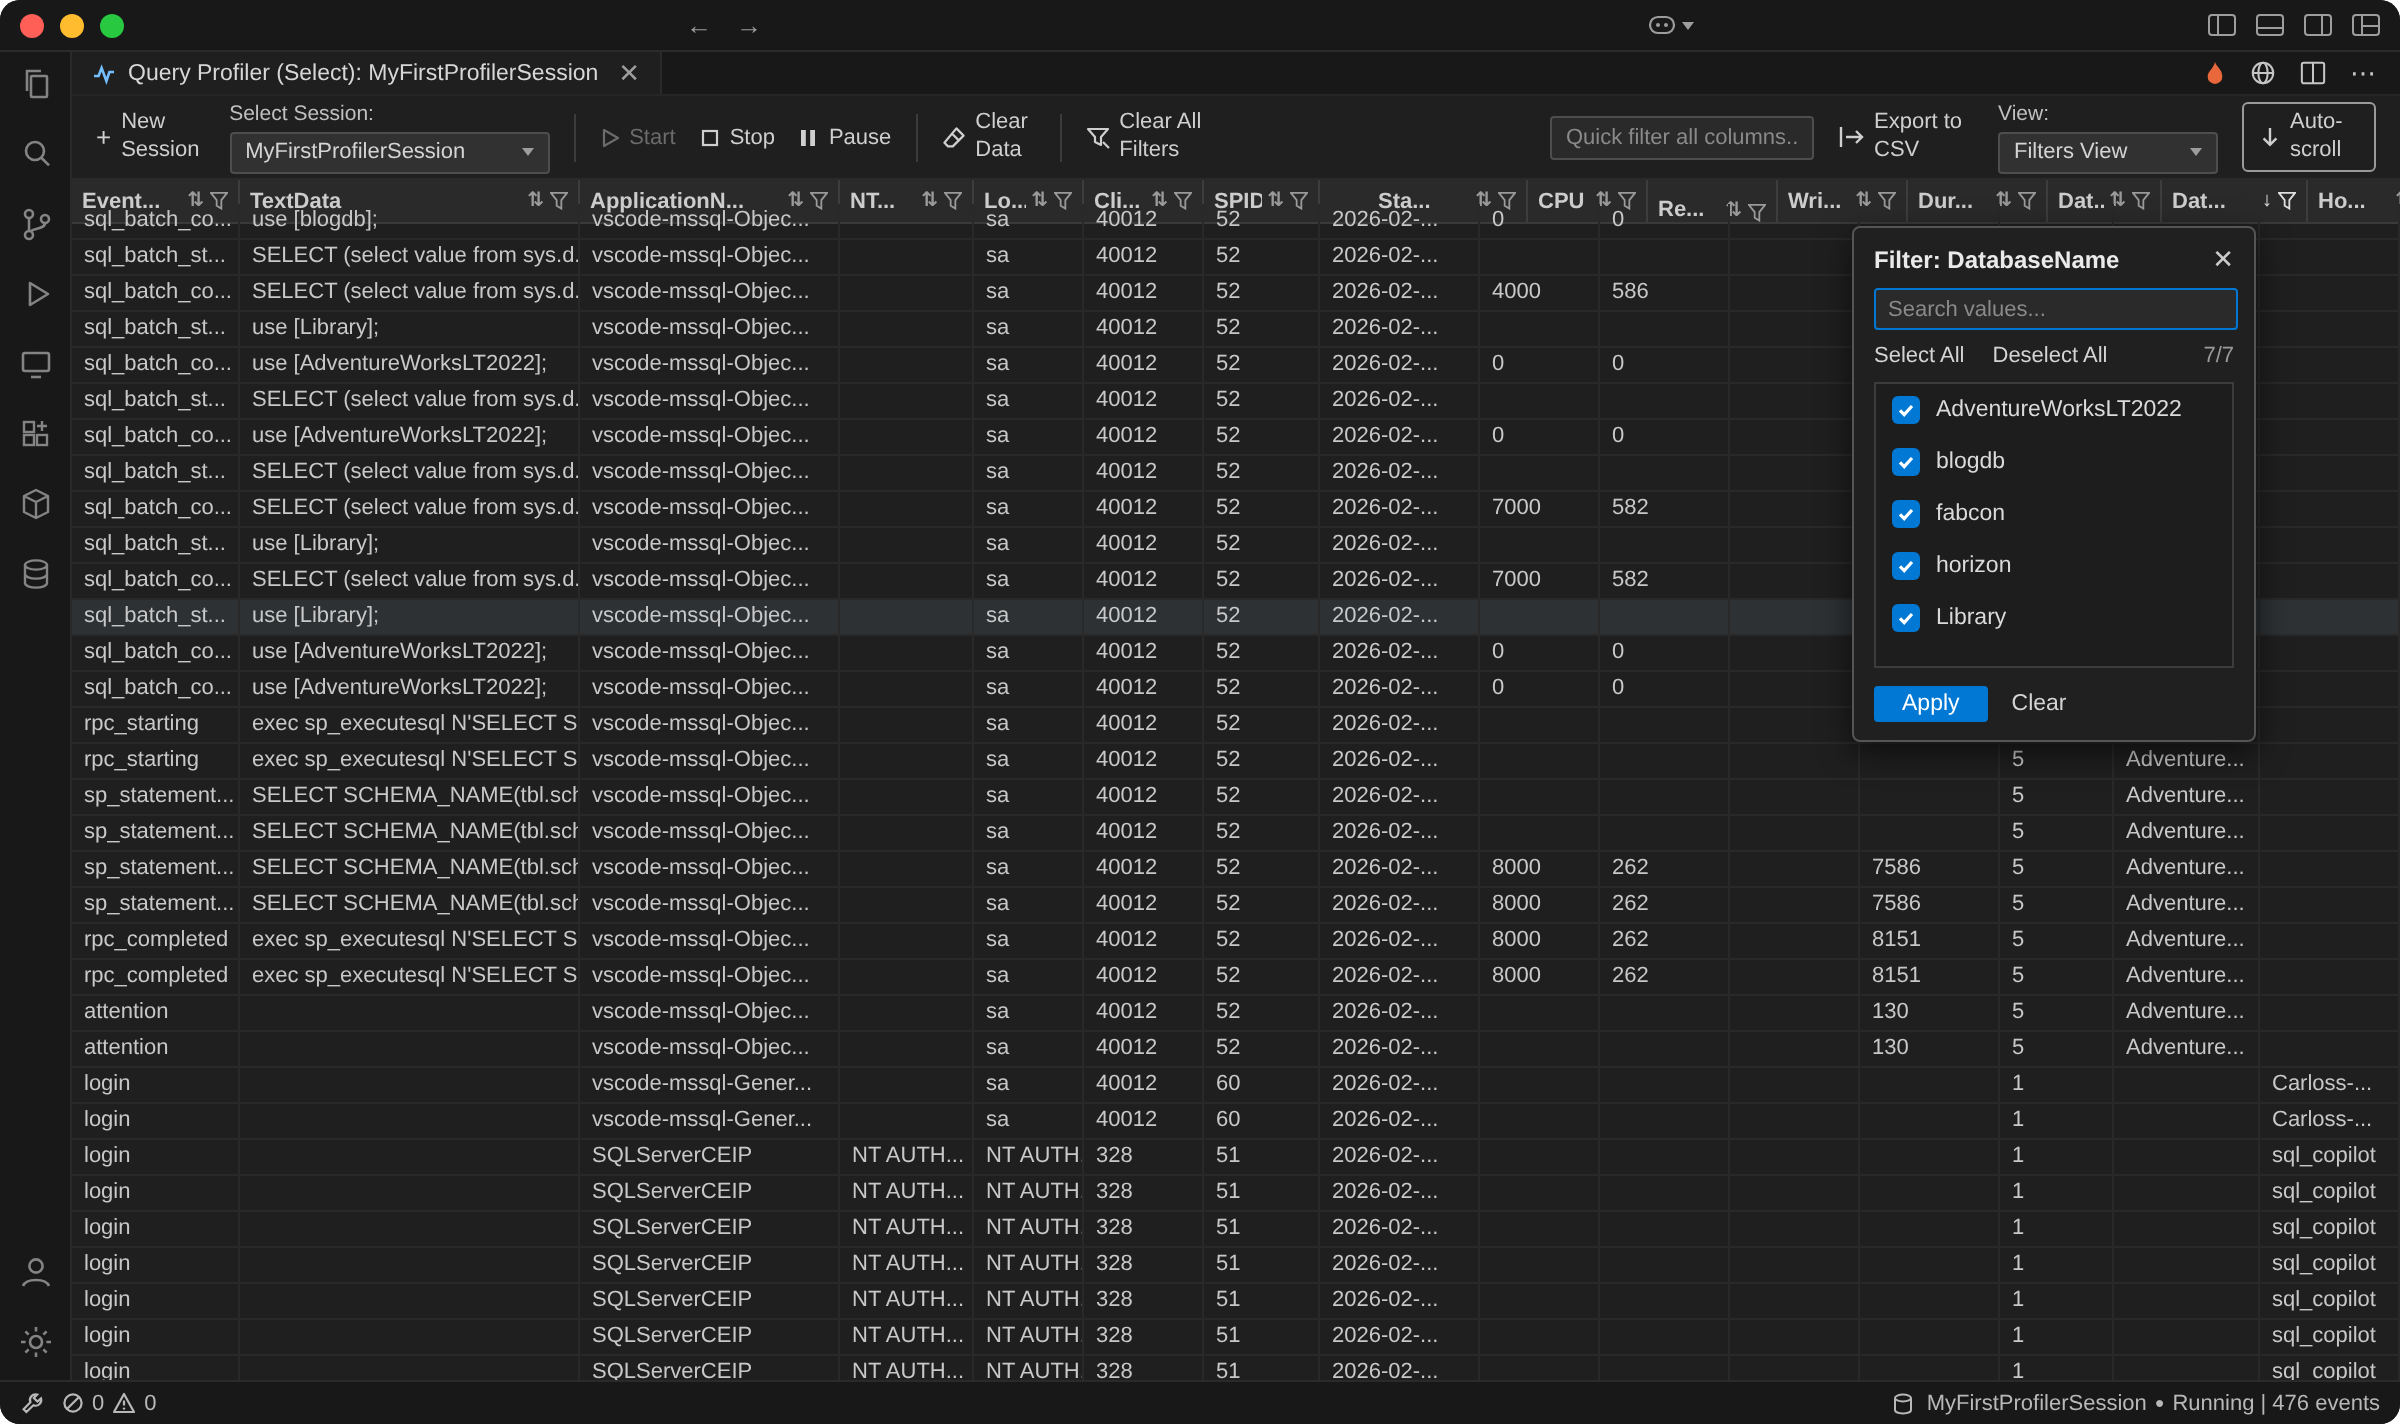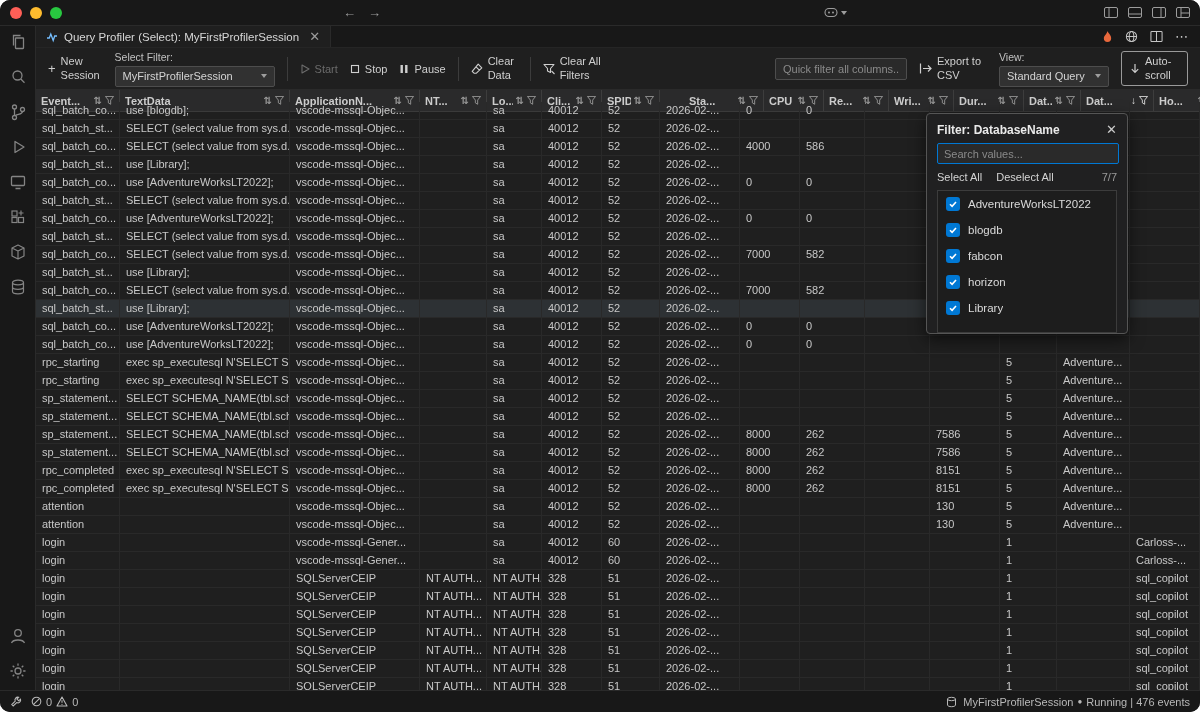--- a/index.html
+++ b/index.html
@@ -218,21 +218,21 @@
         <span style="font-size:13px;line-height:8px;">⋯</span>
       </div>
     </div>
 
     <div class="toolbar">
       <div class="tbtn">
         <span style="font-size:13px;">+</span>
         <div class="wrap2" style="width:42px;">New Session</div>
       </div>
       <div class="dd-group">
-        <span class="dd-label">Select Filter:</span>
+        <span class="dd-label">Select Session:</span>
         <div class="dropdown" style="width:160px;">
           <span>MyFirstProfilerSession</span>
           <span class="chev"></span>
         </div>
       </div>
       <div class="vsep"></div>
       <div class="tbtn disabled">
         <svg width="10" height="10" viewBox="0 0 10 10">
             <path d="M2 1l7 4-7 4z" fill="none" stroke="currentColor" stroke-width="1.1" stroke-linejoin="round"></path>
           </svg>
@@ -270,21 +270,21 @@
       <div class="tbtn">
         <svg width="13" height="11" viewBox="0 0 13 11">
             <line x1="1.5" y1="0.5" x2="1.5" y2="10.5" stroke="currentColor" stroke-width="1.2"></line>
             <path d="M4 5.5h8 M9 2.5l3 3-3 3" fill="none" stroke="currentColor" stroke-width="1.2"></path>
           </svg>
         <div class="wrap2" style="width:50px;">Export to CSV</div>
       </div>
       <div class="dd-group">
         <span class="dd-label">View:</span>
         <div class="dropdown" style="width:110px;">
-          <span>Standard Query</span>
+          <span>Filters View</span>
           <span class="chev"></span>
         </div>
       </div>
       <div class="autoscroll">
         <svg width="10" height="11" viewBox="0 0 10 11">
             <path d="M5 1v8 M1.8 6.2L5 9.4l3.2-3.2" fill="none" stroke="currentColor" stroke-width="1.2"></path>
           </svg>
         <div class="wrap2" style="width:34px;">Auto-scroll</div>
       </div>
     </div>
@@ -347,21 +347,21 @@
               <path d="M0.5 0.5h9L6.3 4.5v4.7L3.7 7.6V4.5z" fill="none" stroke="currentColor"></path>
             </svg>
           </div>
           <div class="hcell" style="width: 60px;">
             <span class="hlabel">CPU</span>
             <span class="sorticon">⇅</span>
             <svg class="funnel" width="9" height="9" viewBox="0 0 10 10">
               <path d="M0.5 0.5h9L6.3 4.5v4.7L3.7 7.6V4.5z" fill="none" stroke="currentColor"></path>
             </svg>
           </div>
-          <div class="hcell" style="width: 65px;">
+          <div class="hcell" style="width: 65px; align-items: flex-end;">
             <span class="hlabel">Re...</span>
             <span class="sorticon">⇅</span>
             <svg class="funnel" width="9" height="9" viewBox="0 0 10 10">
               <path d="M0.5 0.5h9L6.3 4.5v4.7L3.7 7.6V4.5z" fill="none" stroke="currentColor"></path>
             </svg>
           </div>
           <div class="hcell" style="width: 65px;">
             <span class="hlabel">Wri...</span>
             <span class="sorticon">⇅</span>
             <svg class="funnel" width="9" height="9" viewBox="0 0 10 10">
@@ -1009,20 +1009,24 @@
         </div>
         <div class="fitem">
           <span class="cbx">
             <svg width="10" height="10" viewBox="0 0 10 10">
               <path d="M2 5.2l2.1 2.1L8 3" fill="none" stroke="#ffffff" stroke-width="1.6"></path>
             </svg>
           </span>
           <span class="flabel">Library</span>
         </div>
       </div>
+    <div class="popup-foot">
+      <button class="apply-btn">Apply</button>
+      <button class="clear-btn">Clear</button>
+    </div>
   </div>
 
   <div class="statusbar">
     <div class="sb-left">
       <svg width="12" height="12" viewBox="0 0 12 12">
           <path d="M10.5 3.2a2.8 2.8 0 01-3.8 3.4L3.2 10 1.8 8.6l3.4-3.5a2.8 2.8 0 013.4-3.8L6.9 3l1.8 1.8z" fill="none" stroke="#b8b8b8" stroke-width="1.1"></path>
         </svg>
       <span class="sb-item">
         <svg width="11" height="11" viewBox="0 0 11 11">
             <circle cx="5.5" cy="5.5" r="4.3" fill="none" stroke="#b8b8b8" stroke-width="1.1"></circle>

